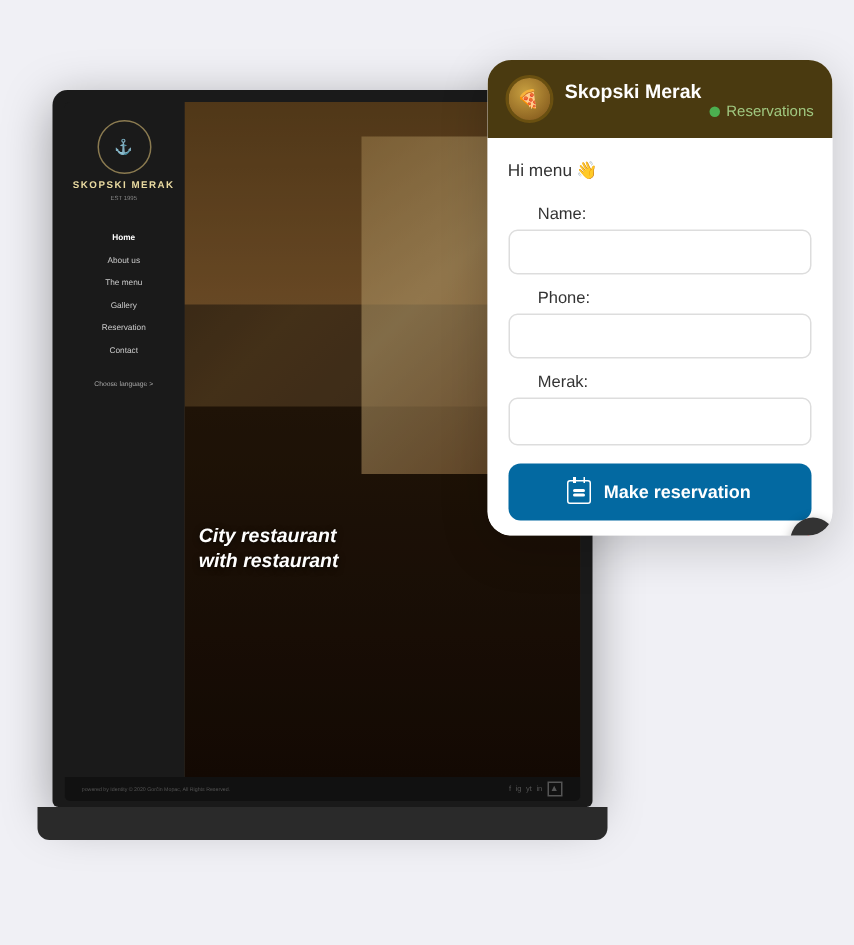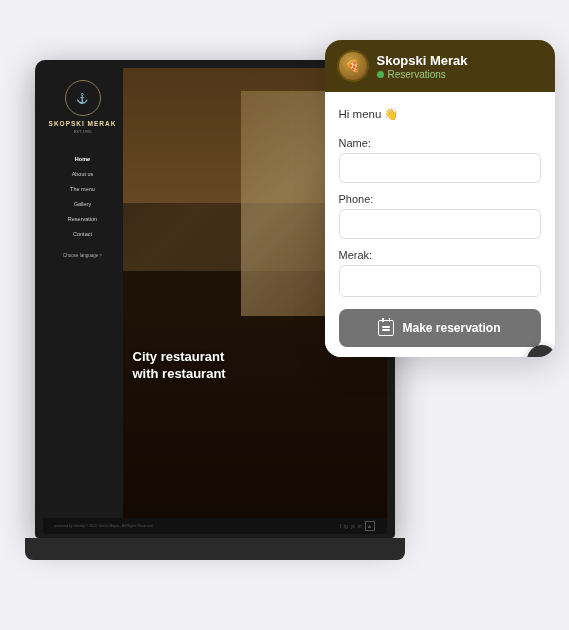--- a/index.html
+++ b/index.html
@@ -148,20 +148,21 @@
       flex: 1;
       position: relative;
       overflow: hidden;
     }
 
     .hero-image {
       width: 100%;
       height: 100%;
       background: linear-gradient(135deg, #3a2a1a 0%, #5a4020 30%, #4a3520 60%, #2a1a0a 100%);
       position: relative;
+      font-style: italic;
     }
 
     .hero-overlay {
       position: absolute;
       inset: 0;
       background: rgba(0,0,0,0.25);
     }
 
     
     .restaurant-scene {
@@ -294,20 +295,21 @@
       color: #fff;
       font-size: 13px;
       font-weight: bold;
     }
 
     .chat-status {
       display: flex;
       align-items: center;
       gap: 4px;
       margin-top: 1px;
+      justify-content: flex-end;
     }
 
     .status-dot {
       width: 7px;
       height: 7px;
       background: #4caf50;
       border-radius: 50%;
     }
 
     .status-text {
@@ -329,20 +331,21 @@
 
     .form-group {
       margin-bottom: 10px;
     }
 
     .form-label {
       color: #333;
       font-size: 11px;
       display: block;
       margin-bottom: 4px;
+      margin-left: 20px;
     }
 
     .form-input {
       width: 100%;
       height: 30px;
       border: 1px solid #ddd;
       border-radius: 6px;
       padding: 4px 8px;
       font-size: 11px;
       background: #fff;
@@ -357,21 +360,21 @@
       padding: 4px 8px;
       font-size: 11px;
       background: #fff;
       color: #333;
       outline: none;
     }
 
     .reserve-btn {
       width: 100%;
       height: 38px;
-      background: #737373;
+      background: #0369a1;
       color: #fff;
       border: none;
       border-radius: 8px;
       font-size: 12px;
       font-weight: 600;
       cursor: pointer;
       display: flex;
       align-items: center;
       justify-content: center;
       gap: 8px;

